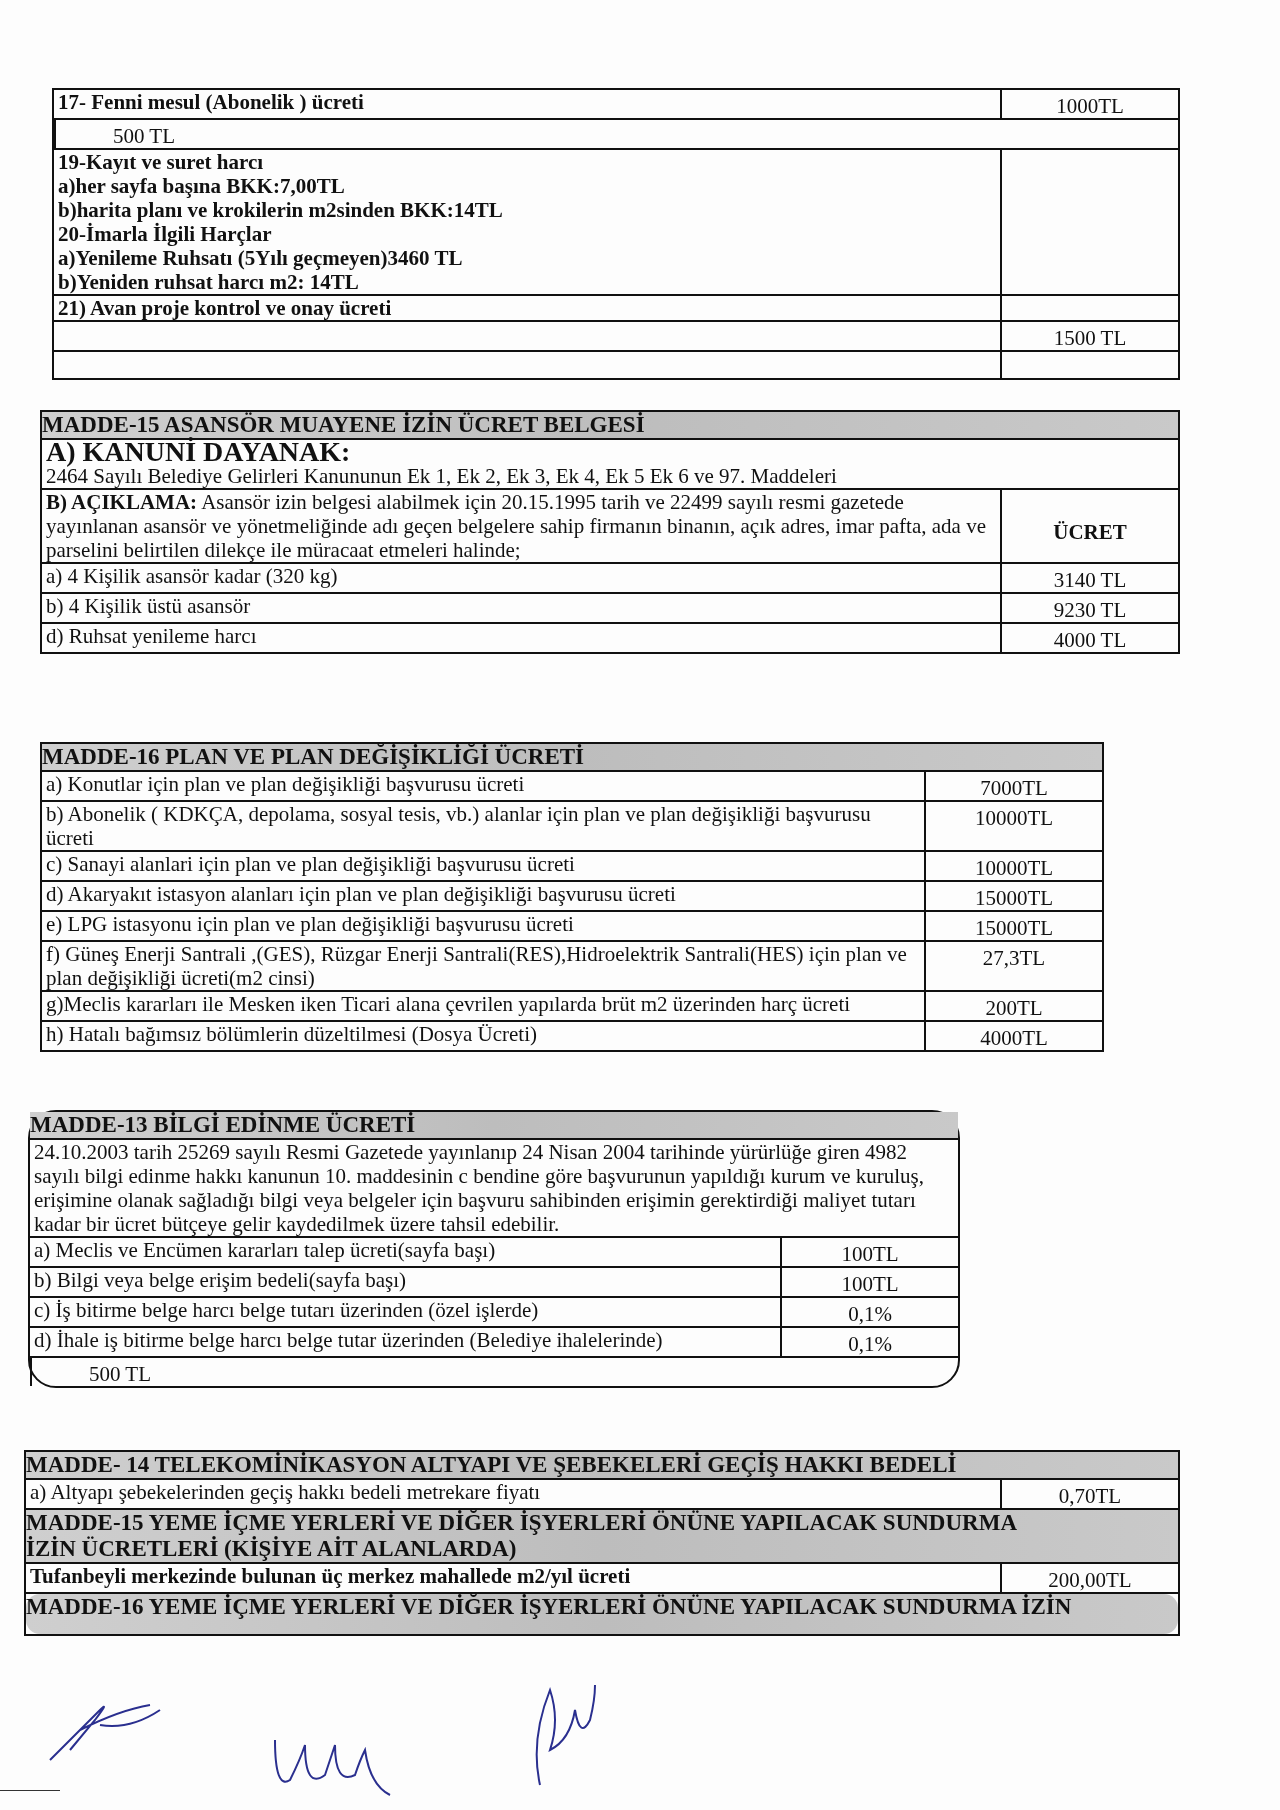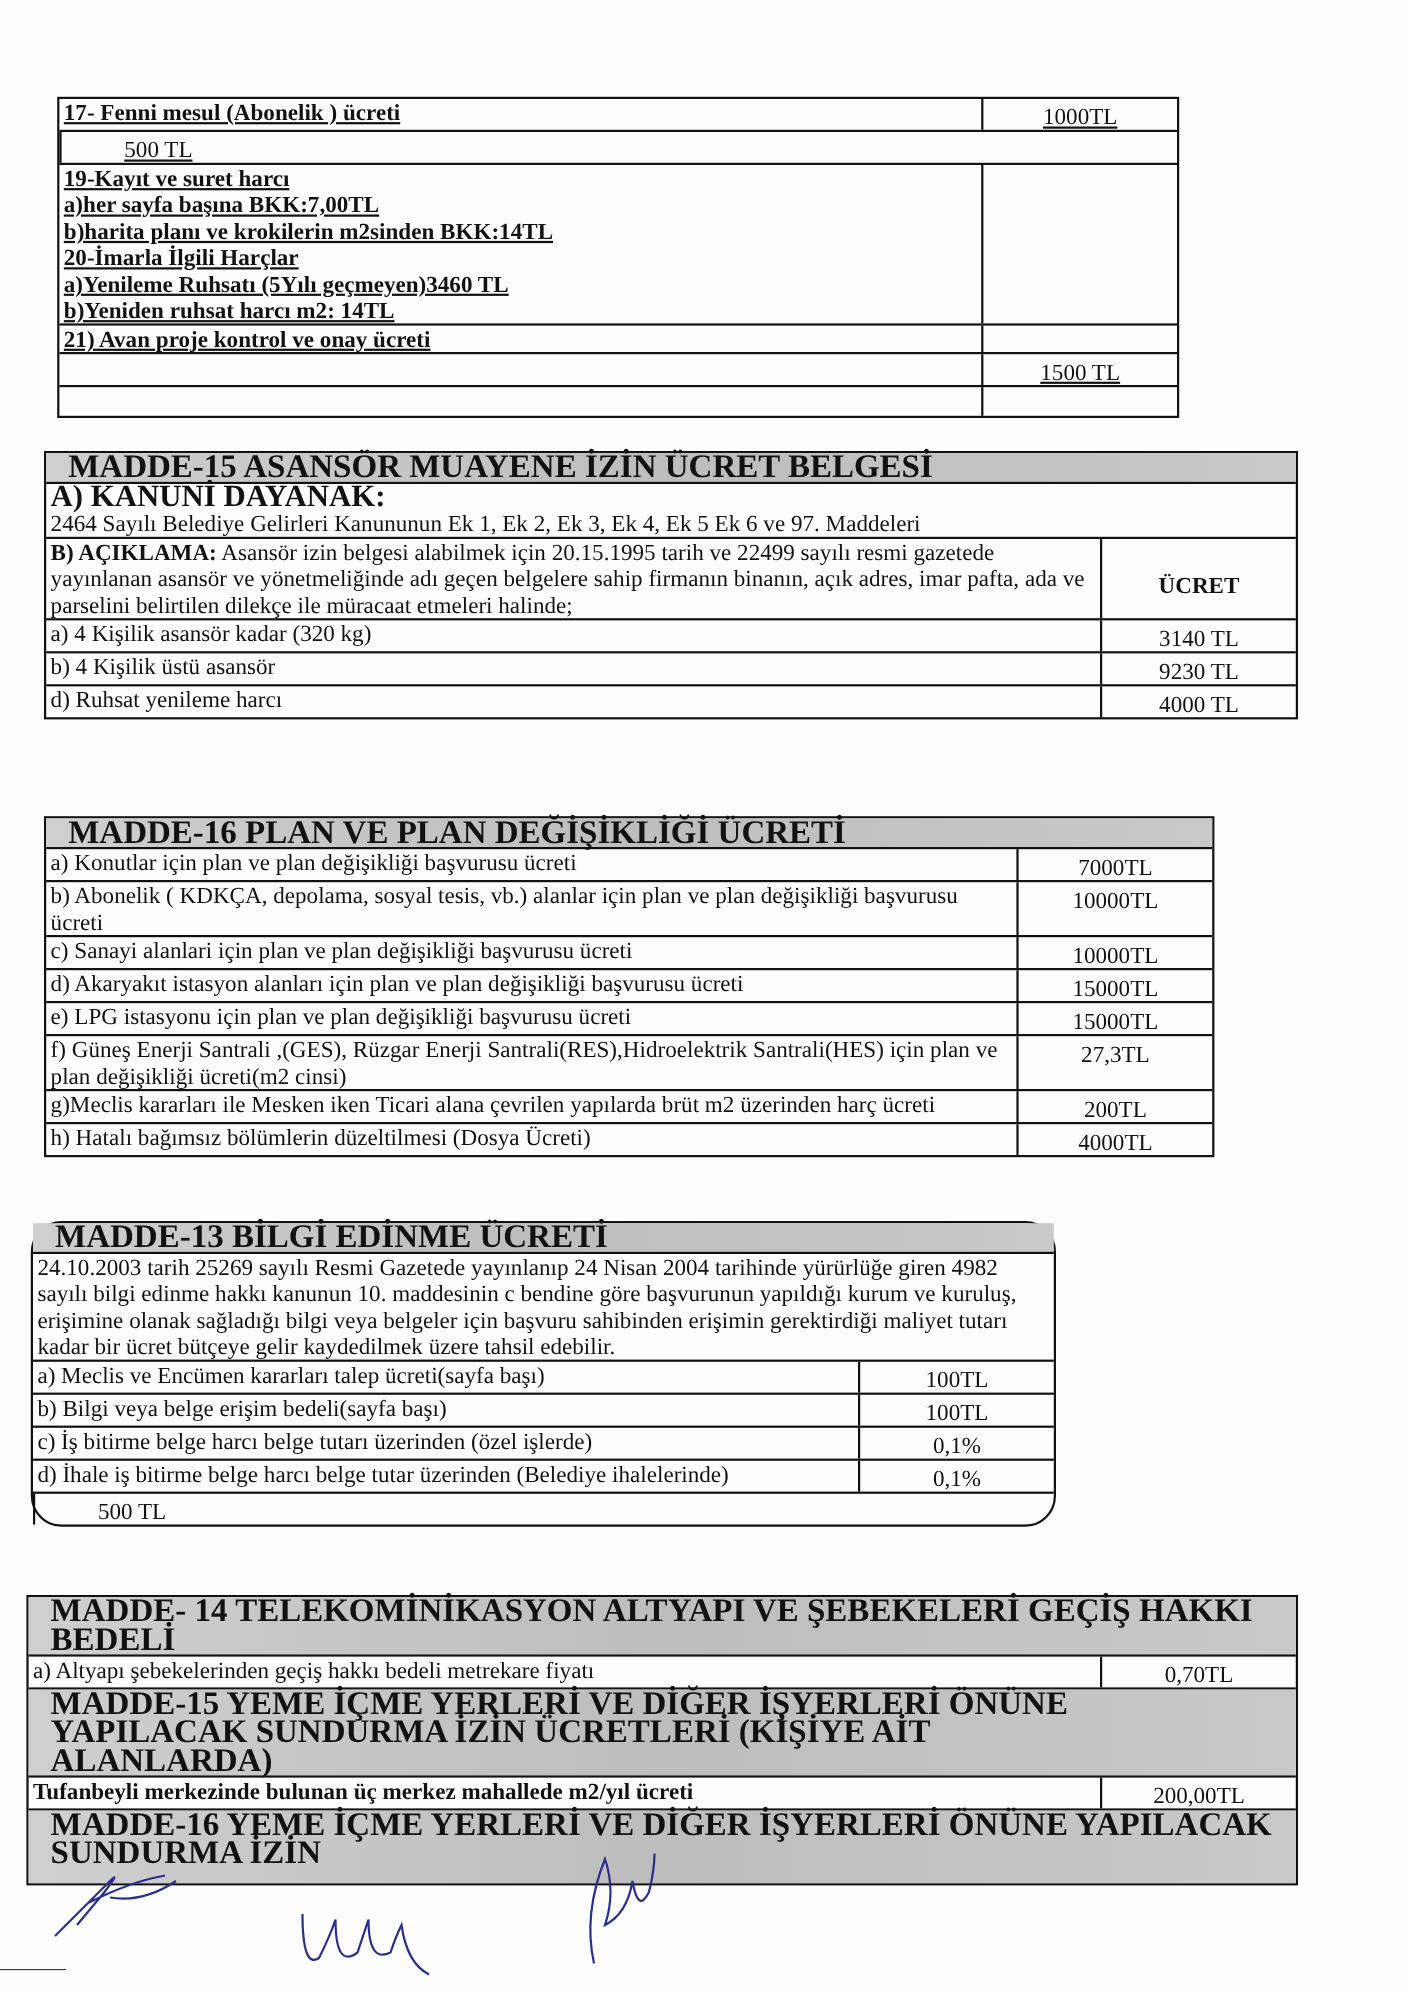--- a/index.html
+++ b/index.html
@@ -5,30 +5,30 @@
   html, body { margin:0; padding:0; background:#ffffff; }
   body { width:1280px; height:1810px; position:relative; overflow:hidden;
          font-family:"Liberation Serif", serif; color:#111; }
   .page { position:absolute; left:0; top:0; width:1280px; height:1810px; background:#fdfdfd; }
   .tbl { position:absolute; border:2px solid #111; box-sizing:border-box; }
   .row { display:flex; border-bottom:2px solid #111; box-sizing:border-box; }
   .row:last-child { border-bottom:none; }
   .cell-l { flex:1; padding:0 4px; box-sizing:border-box; font-size:21px; line-height:24px; }
   .cell-r { width:178px; border-left:2px solid #111; box-sizing:border-box; text-align:center; font-size:21px; line-height:24px; padding-top:4px; }
   .bold { font-weight:bold; }
-  .hdr { background:linear-gradient(90deg,#cfcfcf,#bdbdbd 50%,#c9c9c9); font-weight:bold; font-size:30px; line-height:26px; padding:0 20px; box-sizing:border-box; border-bottom:2px solid #111; }
+  .hdr { background:linear-gradient(90deg,#cfcfcf,#bdbdbd 50%,#c9c9c9); font-weight:bold; font-size:23px; line-height:26px; padding:0 0; box-sizing:border-box; border-bottom:2px solid #111; }
   .full { padding:0 4px; font-size:21px; line-height:24px; box-sizing:border-box; border-bottom:2px solid #111; }
   .sig { position:absolute; }
 </style>
 </head>
 <body>
 
 <div class="page">
 
-  <div class="tbl" style="left:52px;top:88px;width:1020px;text-decoration:underline;">
+  <div class="tbl" style="left:52px;top:88px;width:1128px;">
     <div class="row">
       <div class="cell-l bold">17- Fenni mesul (Abonelik ) ücreti</div>
       <div class="cell-r">1000TL</div>
     </div>
     <div class="row">
       <div class="cell-r">500 TL</div>
     </div>
     <div class="row">
       <div class="cell-l bold">
         <div>19-Kayıt ve suret harcı</div>
@@ -144,21 +144,21 @@
     <div class="hdr">MADDE- 14 TELEKOMİNİKASYON ALTYAPI VE ŞEBEKELERİ GEÇİŞ HAKKI BEDELİ</div>
     <div class="row">
         <div class="cell-l">a) Altyapı şebekelerinden geçiş hakkı bedeli metrekare fiyatı</div>
         <div class="cell-r">0,70TL</div>
       </div>
     <div class="hdr" style="padding-right:160px;">MADDE-15 YEME İÇME YERLERİ VE DİĞER İŞYERLERİ ÖNÜNE YAPILACAK SUNDURMA İZİN ÜCRETLERİ (KİŞİYE AİT ALANLARDA)</div>
     <div class="row">
         <div class="cell-l bold">Tufanbeyli merkezinde bulunan üç merkez mahallede m2/yıl ücreti</div>
         <div class="cell-r">200,00TL</div>
       </div>
-    <div class="hdr" style="padding-bottom:14px;border-bottom:none;">MADDE-16 YEME İÇME YERLERİ VE DİĞER İŞYERLERİ ÖNÜNE YAPILACAK SUNDURMA İZİN</div>
+    <div class="hdr" style="padding-bottom:14px;border-bottom:none;border-radius:14px;">MADDE-16 YEME İÇME YERLERİ VE DİĞER İŞYERLERİ ÖNÜNE YAPILACAK SUNDURMA İZİN</div>
   </div>
 
   <svg class="sig" style="left:40px;top:1690px;" width="140" height="80" viewBox="0 0 140 80">
     <path d="M10 70 L60 20 Q70 10 55 30 L30 60 M40 40 Q80 20 110 15 M60 35 Q90 40 120 20" stroke="#2a2f8f" stroke-width="2" fill="none"></path>
   </svg>
   <svg class="sig" style="left:270px;top:1720px;" width="160" height="80" viewBox="0 0 160 80">
     <path d="M5 20 Q5 70 20 60 Q30 40 35 25 Q35 70 55 55 Q60 40 65 25 Q65 65 85 55 Q90 40 95 30 Q100 65 120 75" stroke="#2a2f8f" stroke-width="2" fill="none"></path>
   </svg>
   <svg class="sig" style="left:520px;top:1680px;" width="100" height="110" viewBox="0 0 100 110">
     <path d="M20 105 Q10 60 30 10 Q40 40 30 70 Q50 60 55 30 Q60 60 70 40 Q75 20 75 5" stroke="#2a2f8f" stroke-width="2" fill="none"></path>

